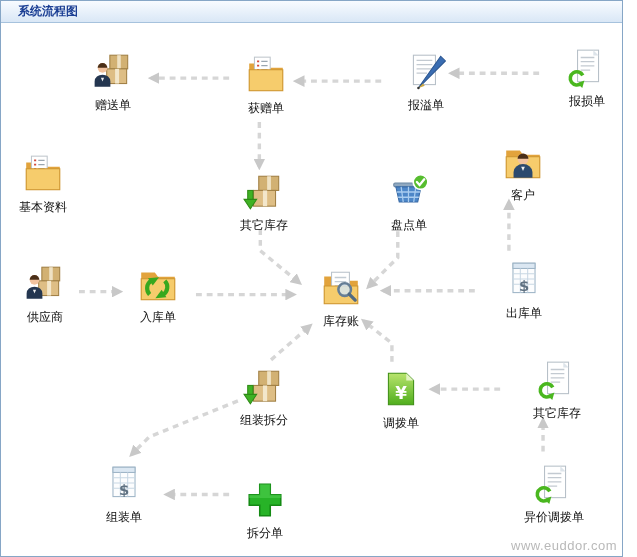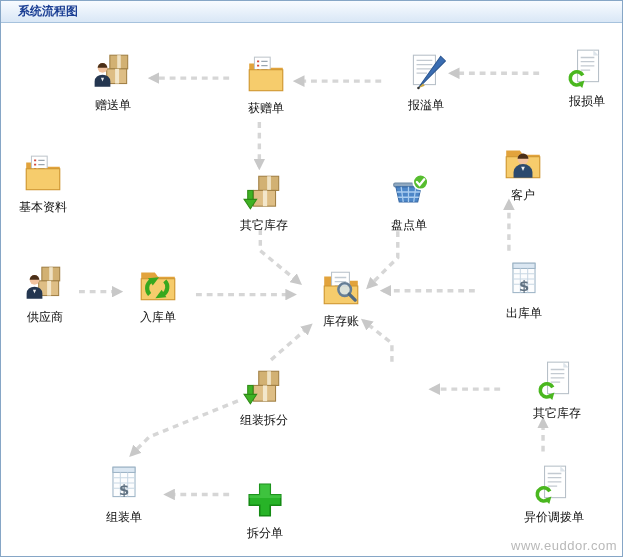--- a/index.html
+++ b/index.html
@@ -241,20 +241,26 @@
       <span class="lbl">组装拆分</span>
     </div>
 
     <div class="node" style="left:475px;top:258px">
       <svg class="ic" viewBox="0 0 40 40">
           <use href="#sym-doc-dollar"></use>
         </svg>
       <span class="lbl">出库单</span>
     </div>
 
+    <div class="node" style="left:352px;top:368px">
+      <svg class="ic" viewBox="0 0 40 40">
+          <use href="#sym-doc-yen"></use>
+        </svg>
+      <span class="lbl">调拨单</span>
+    </div>
 
     <div class="node" style="left:508px;top:358px">
       <svg class="ic" viewBox="0 0 40 40">
           <use href="#sym-doc-arrow"></use>
         </svg>
       <span class="lbl">其它库存</span>
     </div>
 
     <div class="node" style="left:216px;top:478px">
       <svg class="ic" viewBox="0 0 40 40">

